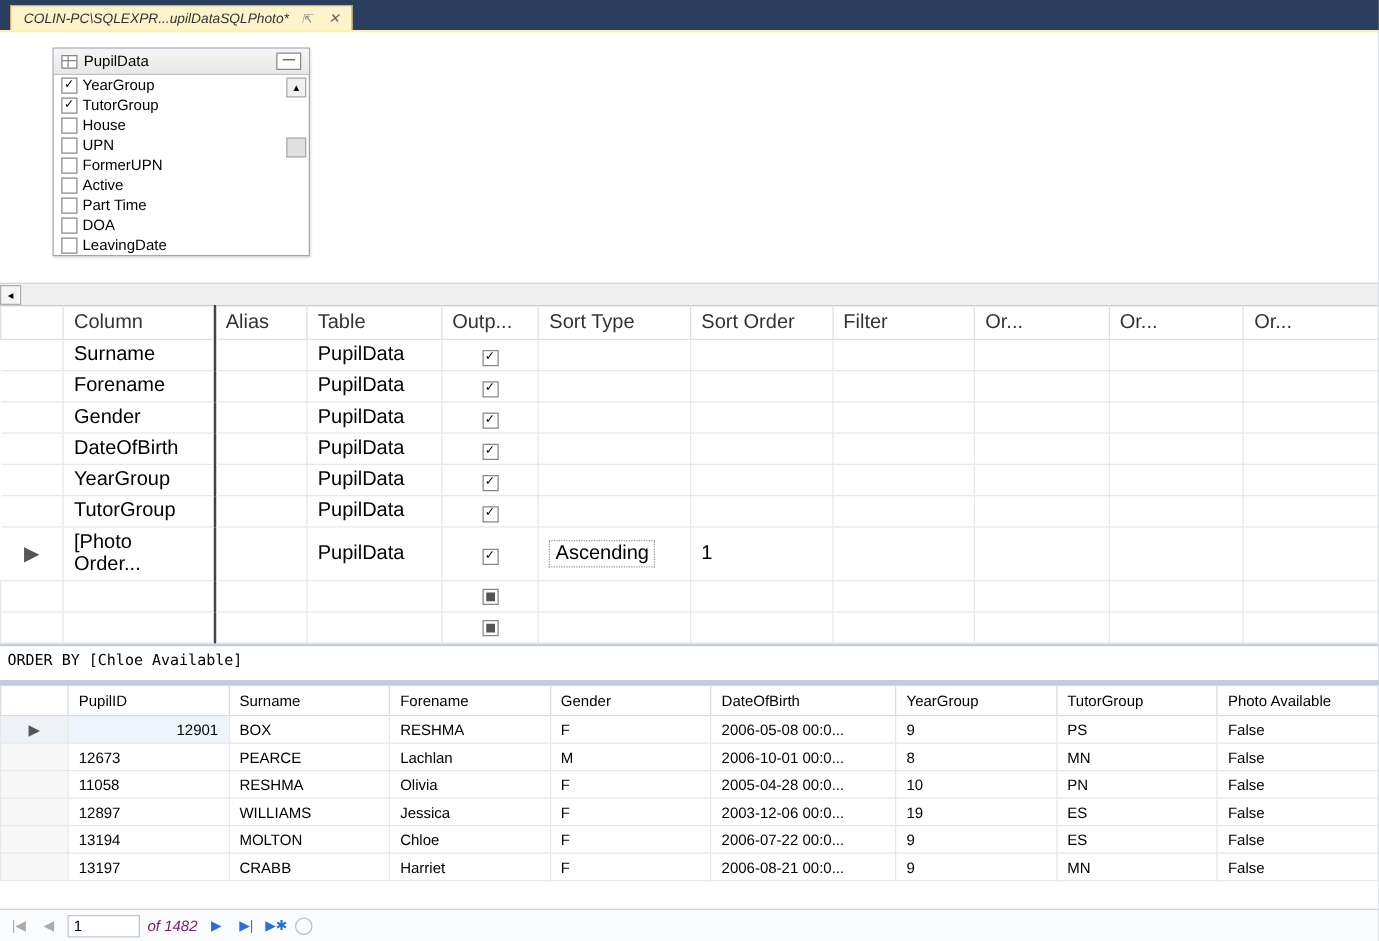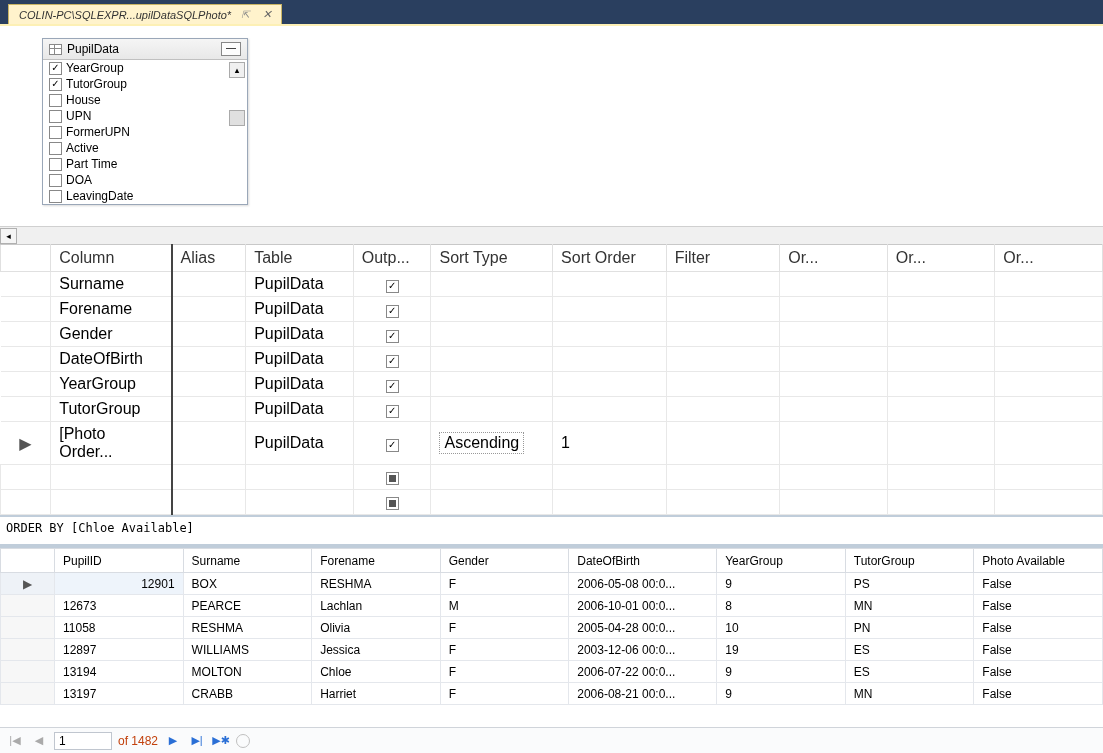--- a/index.html
+++ b/index.html
@@ -51,21 +51,21 @@
 .results-table td { padding: 3px 8px; border: 1px solid #e4e7ec; height: 22px; white-space: nowrap; overflow: hidden; text-overflow: ellipsis; }
 .results-table .sel-td { width: 42px; background:#f7f7f7; text-align:center; color:#555; }
 .results-table tr.sel td:first-child { background:#eef2f7; }
 .results-table tr.sel { }
 .results-table tr:first-child td:nth-child(2) { background:#eef4fb;text-align:right; }
 
 .nav-bar { height: 26px; border-top: 1px solid #d0d4da; background:#fafbfc; display:flex; align-items:center; gap:6px; padding: 0 6px; font-size:12px; }
 .nav-btn { width:18px; height:18px; display:inline-flex; align-items:center; justify-content:center; color:#2a6fd6; cursor:pointer; font-size:11px; }
 .nav-btn.disabled { color:#aaa; cursor:default; }
 .nav-input { width: 58px; height: 18px; border: 1px solid #c0c6cf; padding: 1px 4px; font-size: 12px; }
-.nav-of { color:#c2410c; }
+.nav-of { color:#701a75;font-style:italic; }
 .cancel-circ { width:14px; height:14px; border:1.5px solid #c0c0c0; border-radius:50%; display:inline-flex; align-items:center; justify-content:center; color:#c0c0c0; font-size:9px; }
 
 .col-widths-criteria th:nth-child(1), .col-widths-criteria td:nth-child(1){ width:42px; }
 .col-widths-criteria th:nth-child(2), .col-widths-criteria td:nth-child(2){ width:100px; }
 .col-widths-criteria th:nth-child(3), .col-widths-criteria td:nth-child(3){ width:62px; }
 .col-widths-criteria th:nth-child(4), .col-widths-criteria td:nth-child(4){ width:90px; }
 .col-widths-criteria th:nth-child(5), .col-widths-criteria td:nth-child(5){ width:40px; }
 .col-widths-criteria th:nth-child(6), .col-widths-criteria td:nth-child(6){ width:95px; }
 .col-widths-criteria th:nth-child(7), .col-widths-criteria td:nth-child(7){ width:95px; }
 .col-widths-criteria th:nth-child(8), .col-widths-criteria td:nth-child(8){ width:95px; }

